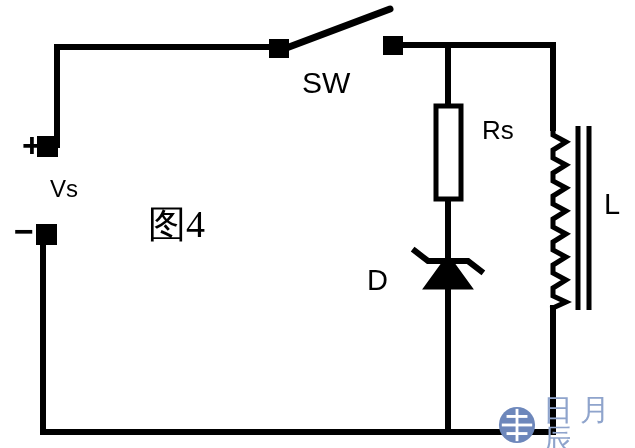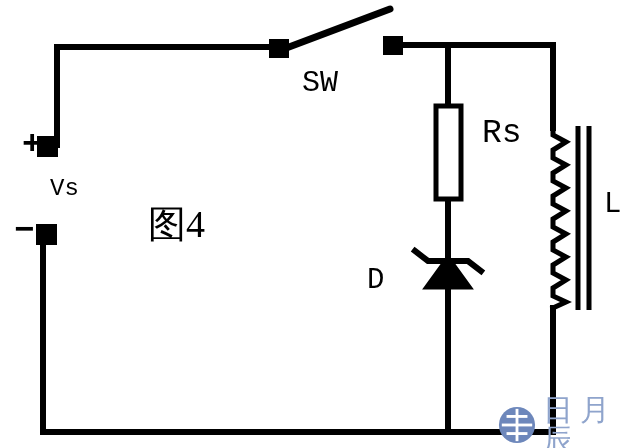--- a/index.html
+++ b/index.html
@@ -20,27 +20,27 @@
   #circuit-svg {
     position: absolute;
     left: 0;
     top: 0;
     width: 635px;
     height: 448px;
   }
   .lbl {
     position: absolute;
     color: #000000;
-    font-family: Liberation Mono, monospace;
+    font-family: Liberation Sans, sans-serif;
     white-space: nowrap;
     line-height: 1;
     user-select: none;
   }
   .lbl-sw   { left: 302px; top:  68px;  font-size: 30px; letter-spacing: 0px; }
-  .lbl-rs   { left: 482px; top: 117px;  font-size: 33px; text-align: right; }
+  .lbl-rs   { left: 482px; top: 117px;  font-size: 26px; text-align: right; }
   .lbl-l    { left: 604px; top: 190px;  font-size: 29px; }
   .lbl-d    { left: 367px; top: 266px;  font-size: 29px; }
   .lbl-vs   { left:  50px; top: 177px;  font-size: 24px; }
   .lbl-plus { left:  22px; top: 128px;  font-size: 34px; font-weight: 700; }
   .lbl-minus{ left:  14px; top: 214px;  font-size: 34px; font-weight: 700; }
   .lbl-fig  { left: 148px; top: 205px;  font-size: 38px; font-family: "DejaVu Sans", sans-serif; text-align: right; }
   .lbl-fig .fignum { font-family: "Liberation Serif", serif; font-size: 38px; }
 
   
   #watermark {

